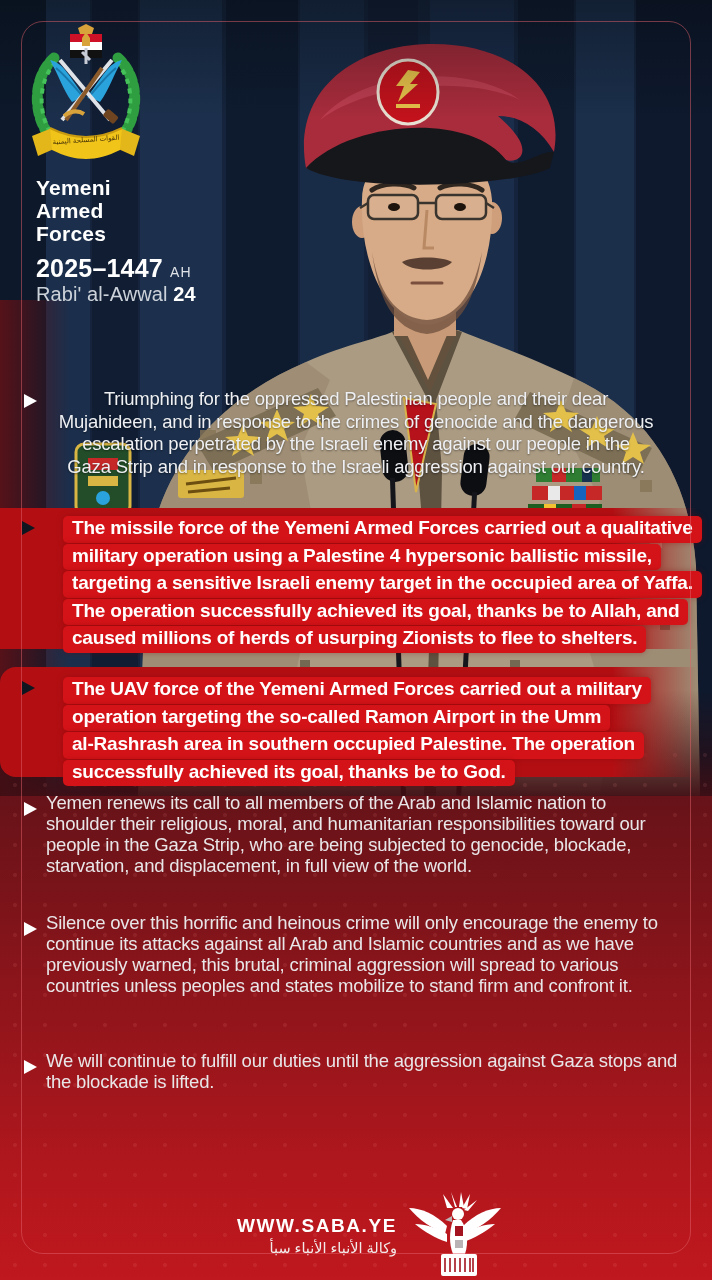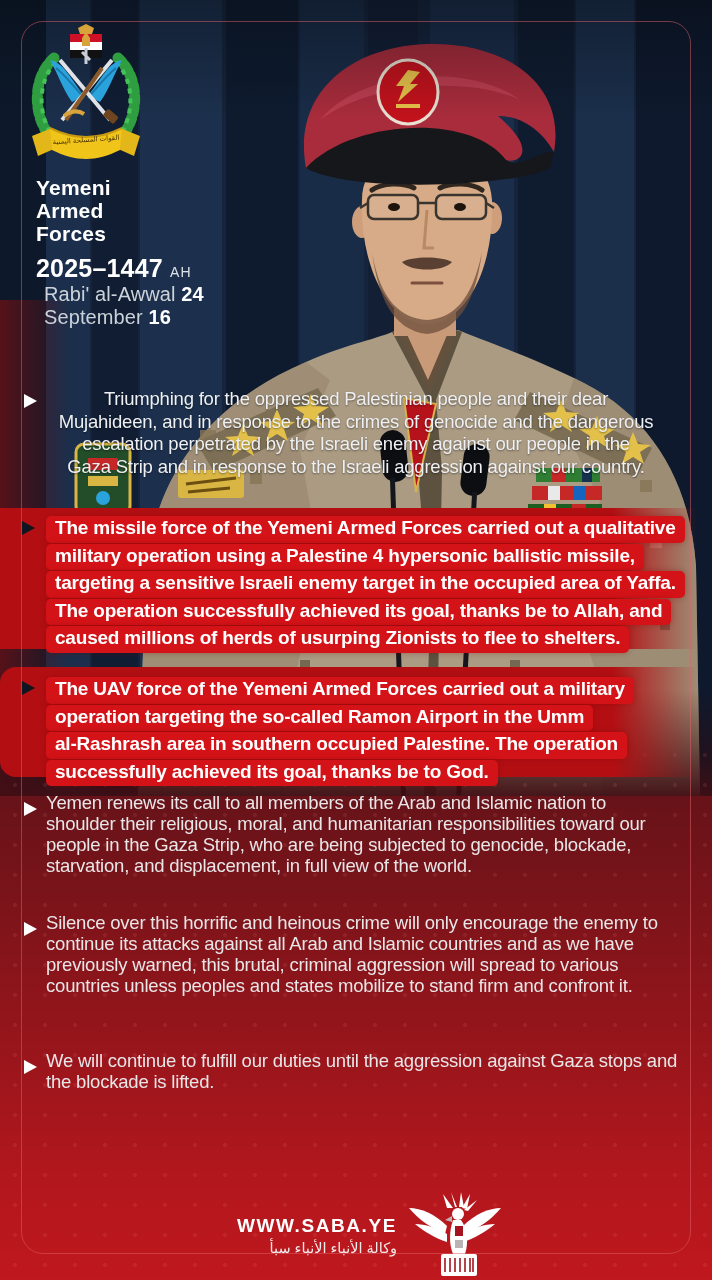--- a/index.html
+++ b/index.html
@@ -29,34 +29,34 @@
   
   .emblem{position:absolute;left:26px;top:24px;width:120px;height:144px;z-index:20;}
   .emblem-banner-text{position:absolute;left:8px;top:112px;width:104px;text-align:center;
     font-size:7px;color:#4a3608;transform:rotate(-4deg);z-index:21;}
   
   .org{position:absolute;left:36px;top:176px;z-index:20;color:#ffffff;font-weight:bold;
     font-size:21px;line-height:23px;letter-spacing:0.2px;}
   .dates{position:absolute;left:36px;top:254px;z-index:20;color:#d7dce2;}
   .years-row{font-size:25px;font-weight:bold;color:#fff;letter-spacing:0.2px;}
   .era{font-size:14px;font-weight:normal;color:#dfe3e8;letter-spacing:1px;}
-  .date-line{font-size:20px;line-height:23px;color:#ccd2d9;letter-spacing:0.1px;margin-left:8px;}
+  .date-line{font-size:20px;line-height:23px;color:#ccd2d9;letter-spacing:0.1px;}
   .date-line b{color:#ffffff;}
   
   .tri{position:absolute;width:0;height:0;border-top:7.5px solid transparent;
     border-bottom:7.5px solid transparent;border-left:13px solid #ffffff;z-index:25;}
   .tri.dark{border-left-color:#10161f;}
   
   .para{position:absolute;z-index:22;color:#e9e6e8;font-size:18.5px;line-height:21px;letter-spacing:-0.2px;}
   .para.centered{text-align:center;line-height:22.5px;color:#eef0f3;
     text-shadow:0 1px 2px rgba(0,0,0,0.45);}
   
   .hblock{position:absolute;left:0;width:712px;z-index:21;
     background:linear-gradient(90deg,#b30f13 0%,#b30f13 86%,rgba(179,15,19,0) 98%);}
-  .hblock-inner{padding:7px 0 0 46px;}
+  .hblock-inner{padding:7px 0 0 63px;}
   .chip{display:table;margin:1px 0;padding:0 9px 2px 9px;background:#d41318;border-radius:5px;
     color:#ffffff;font-weight:bold;font-size:19px;line-height:24.5px;letter-spacing:-0.2px;
     box-shadow:0 0 6px rgba(120,0,0,0.35);}
   
   .footer{position:absolute;left:0;top:1192px;width:712px;z-index:22;display:flex;
     justify-content:center;align-items:center;transform:translateX(14px);}
   .footer-text{text-align:right;margin-right:10px;}
   .site{color:#ffffff;font-weight:bold;font-size:19px;letter-spacing:1.6px;}
   .agency{color:#f3eaea;font-size:14.5px;margin-top:3px;}
 </style>
@@ -256,21 +256,20 @@
 
   <div class="org">
     <div>Yemeni</div>
     <div>Armed</div>
     <div>Forces</div>
   </div>
 
   <div class="dates">
     <div class="years-row"><span>2025–1447</span>&nbsp;<span class="era">AH</span></div>
     <div class="date-line"><span>Rabi' al-Awwal</span>&nbsp;<b>24</b></div>
-    <div class="date-line"><span>September</span>&nbsp;<b>16</b></div>
   </div>
 
   <span class="tri" style="left:24px;top:394px;"></span>
   <div class="para centered" style="left:58px;top:388px;width:596px;">Triumphing for the oppressed Palestinian people and their dear Mujahideen, and in response to the crimes of genocide and the dangerous escalation perpetrated by the Israeli enemy against our people in the Gaza Strip and in response to the Israeli aggression against our country.</div>
 
   <div class="hblock" style="top:508px;height:141px;">
     <span class="tri dark" style="left:22px;top:13px;"></span>
     <div class="hblock-inner">
       <span class="chip">The missile force of the Yemeni Armed Forces carried out a qualitative</span>
       <span class="chip">military operation using a Palestine 4 hypersonic ballistic missile,</span>

